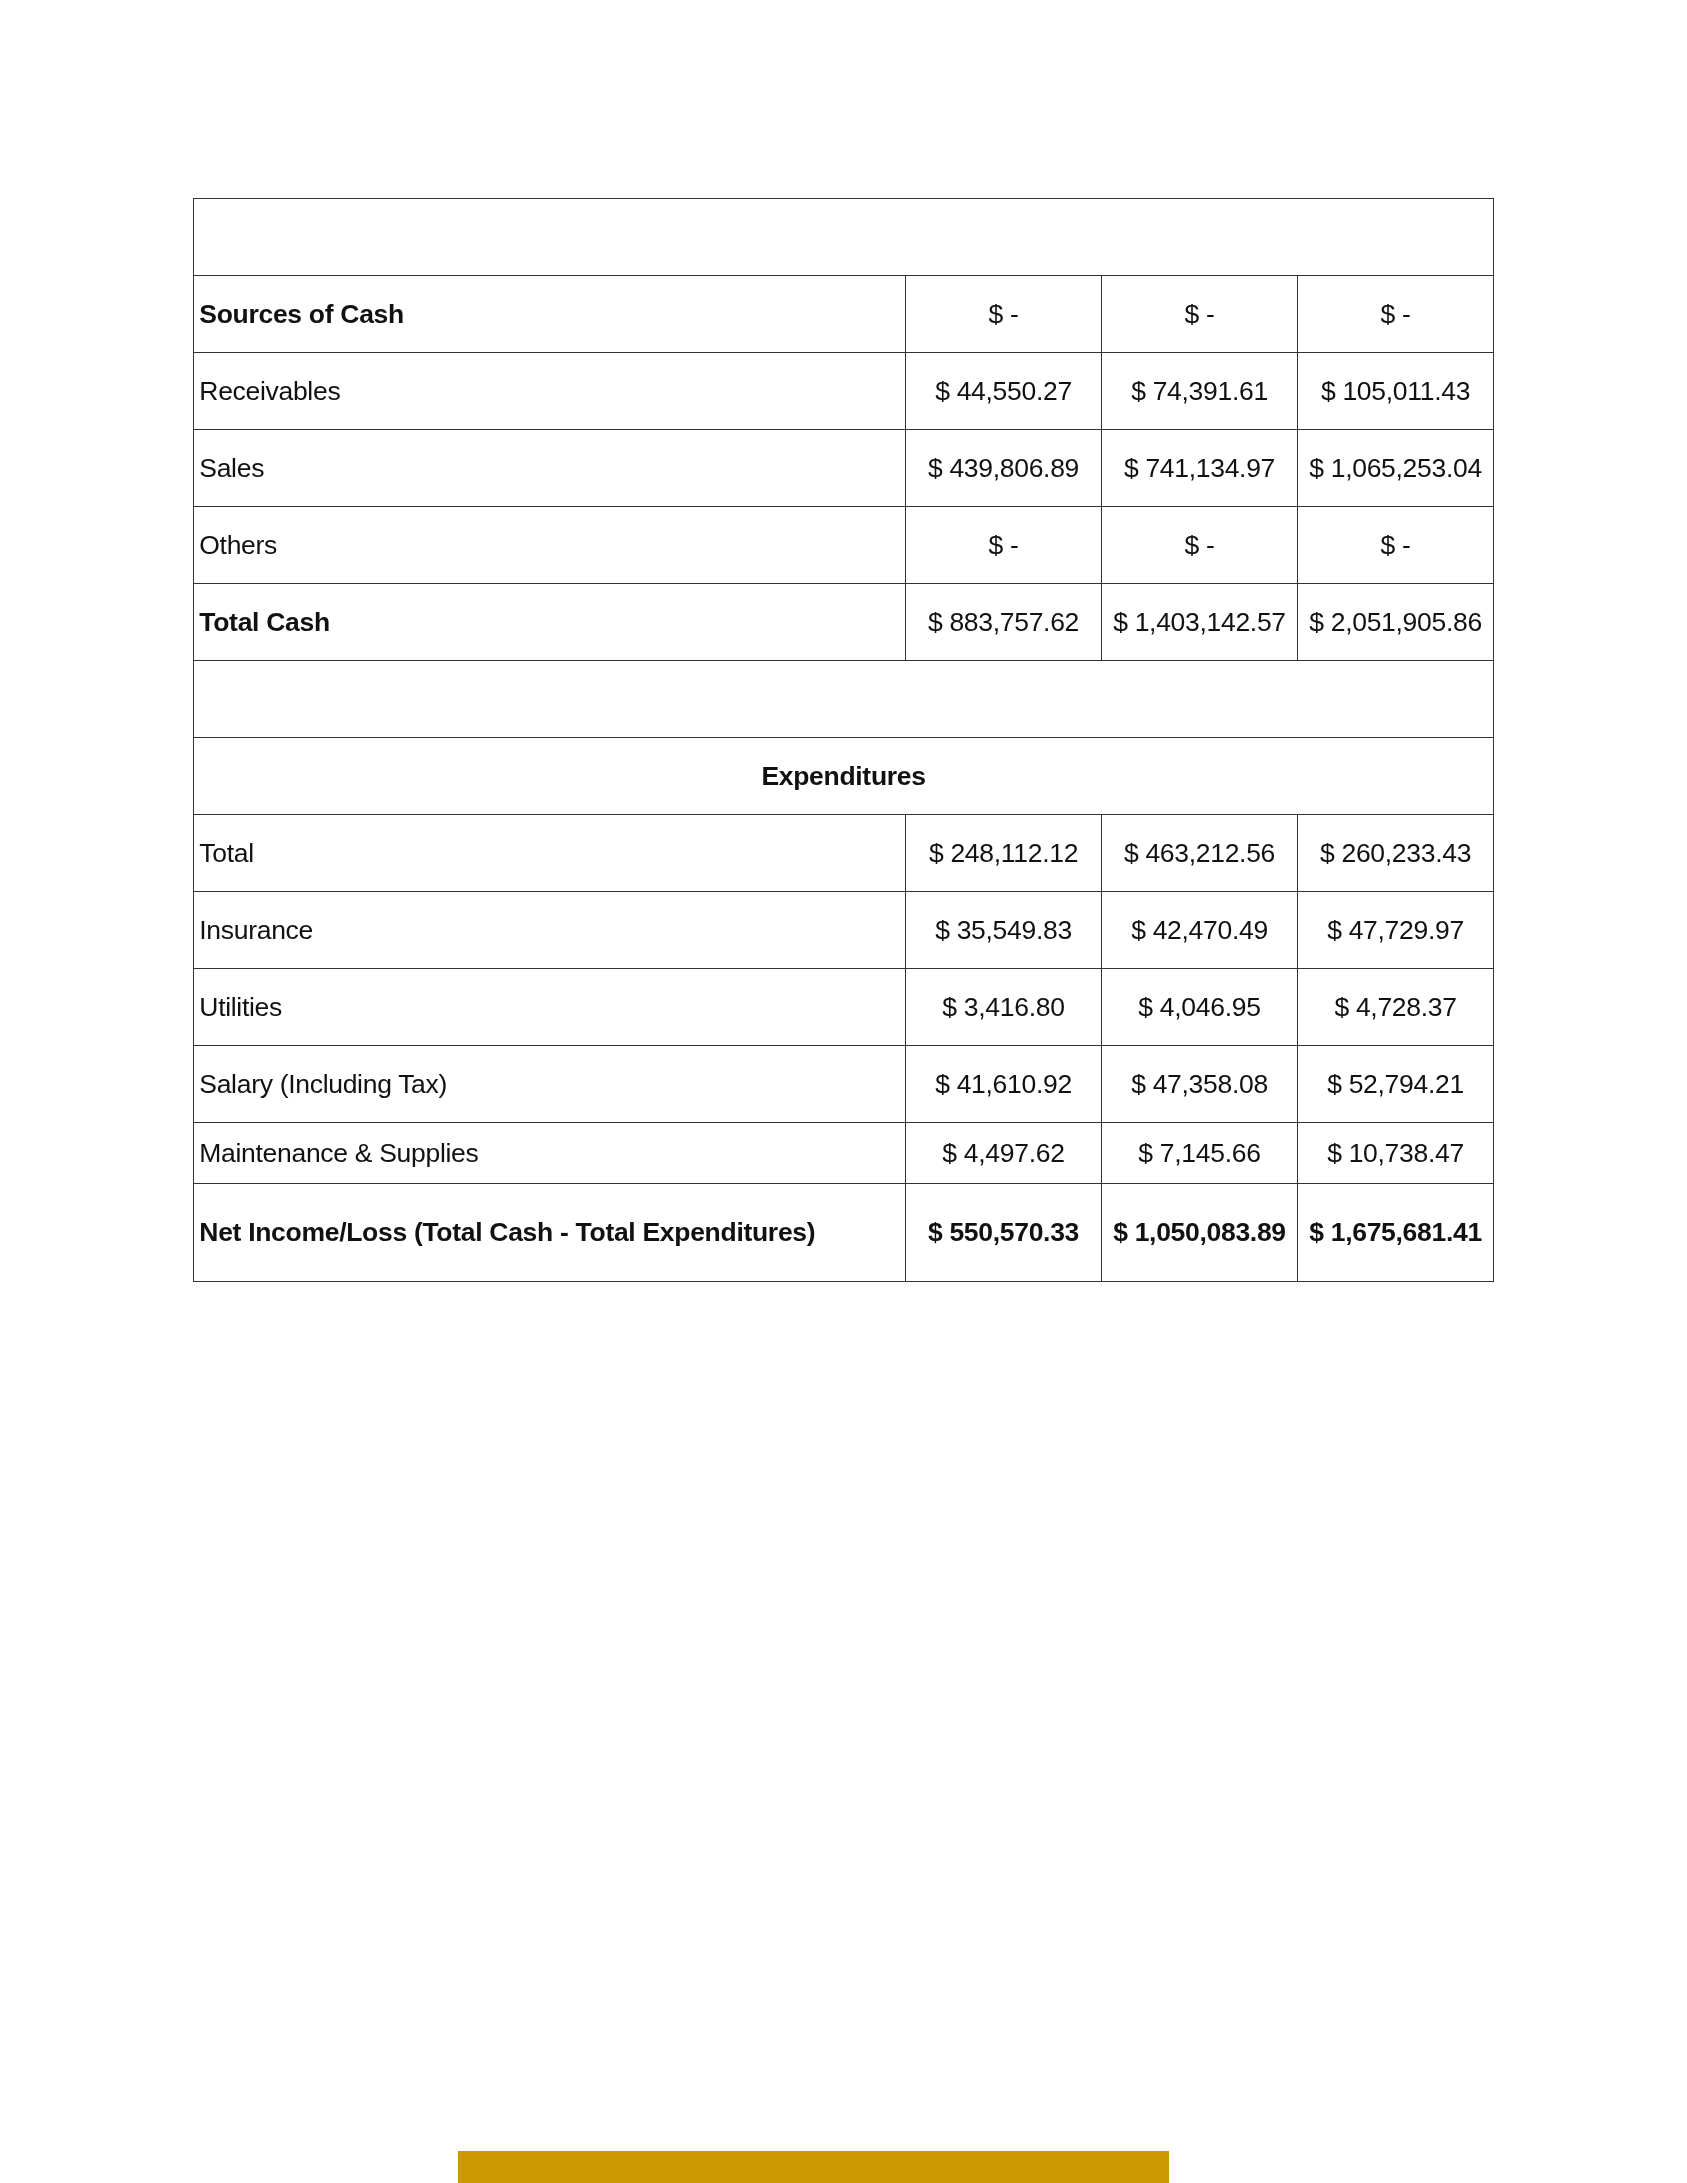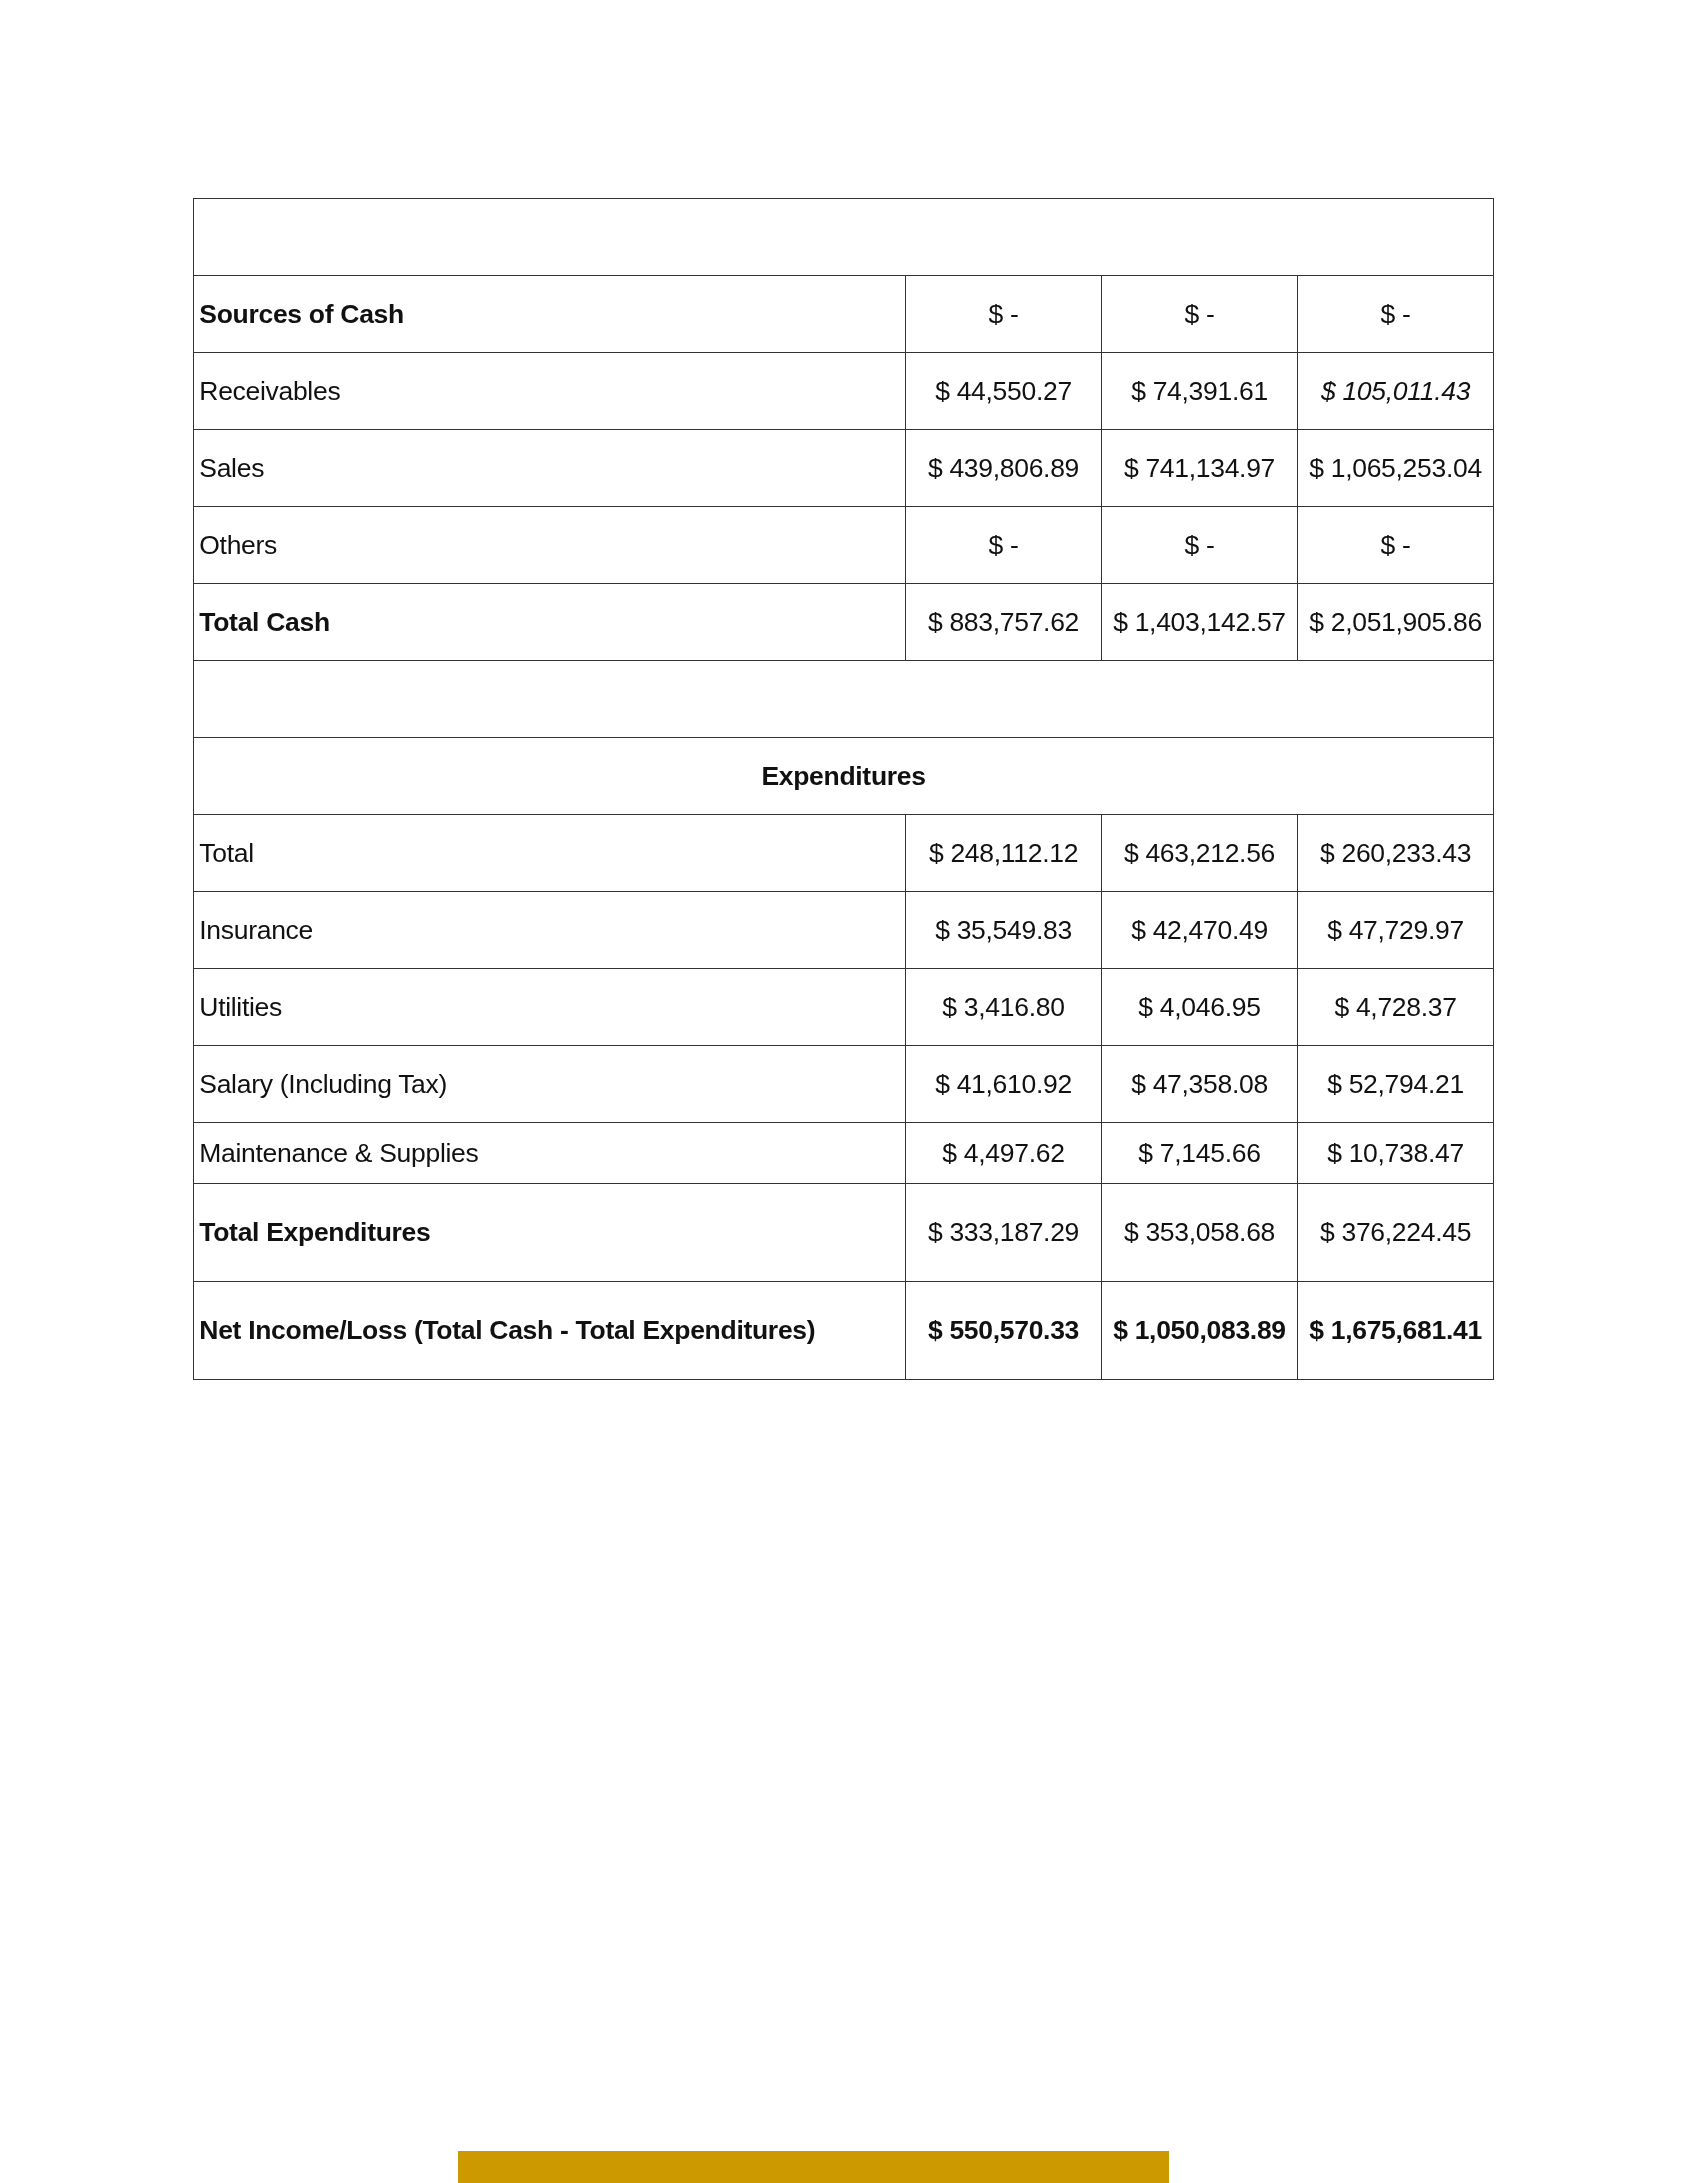--- a/index.html
+++ b/index.html
@@ -51,21 +51,21 @@
       <td class="lbl bold" style="border-color: rgb(51, 51, 51);">Sources of Cash</td>
       <td class="val" style="border-color: rgb(51, 51, 51);">$ -</td>
       <td class="val" style="border-color: rgb(51, 51, 51);">$ -</td>
       <td class="val" style="border-color: rgb(51, 51, 51);">$ -</td>
     </tr>
 
     <tr class="h119">
       <td class="lbl" style="border-color: rgb(51, 51, 51);">Receivables</td>
       <td class="val" style="border-color: rgb(51, 51, 51);">$ 44,550.27</td>
       <td class="val" style="border-color: rgb(51, 51, 51);">$ 74,391.61</td>
-      <td class="val" style="border-color: rgb(51, 51, 51); font-style: italic;">$ 105,011.43</td>
+      <td class="val" style="border-color: rgb(51, 51, 51);">$ 105,011.43</td>
     </tr>
 
     <tr class="h119">
       <td class="lbl" style="border-color: rgb(51, 51, 51);">Sales</td>
       <td class="val" style="border-color: rgb(51, 51, 51);">$ 439,806.89</td>
       <td class="val" style="border-color: rgb(51, 51, 51);">$ 741,134.97</td>
       <td class="val" style="border-color: rgb(51, 51, 51);">$ 1,065,253.04</td>
     </tr>
 
     <tr class="h119">
@@ -118,26 +118,20 @@
       <td class="val" style="border-color: rgb(51, 51, 51);">$ 52,794.21</td>
     </tr>
 
     <tr class="h95">
       <td class="lbl" style="border-color: rgb(51, 51, 51);">Maintenance &amp; Supplies</td>
       <td class="val" style="border-color: rgb(51, 51, 51);">$ 4,497.62</td>
       <td class="val" style="border-color: rgb(51, 51, 51);">$ 7,145.66</td>
       <td class="val" style="border-color: rgb(51, 51, 51);">$ 10,738.47</td>
     </tr>
 
-    <tr class="h151">
-      <td class="lbl bold" style="border-color: rgb(51, 51, 51);">Total Expenditures</td>
-      <td class="val" style="border-color: rgb(51, 51, 51);">$ 333,187.29</td>
-      <td class="val" style="border-color: rgb(51, 51, 51);">$ 353,058.68</td>
-      <td class="val" style="border-color: rgb(51, 51, 51);">$ 376,224.45</td>
-    </tr>
 
     <tr class="h151">
       <td class="lbl bold" style="border-color: rgb(51, 51, 51);">Net Income/Loss (Total Cash - Total Expenditures)</td>
       <td class="val bold" style="border-color: rgb(51, 51, 51);">$ 550,570.33</td>
       <td class="val bold" style="border-color: rgb(51, 51, 51);">$ 1,050,083.89</td>
       <td class="val bold" style="border-color: rgb(51, 51, 51);">$ 1,675,681.41</td>
     </tr>
   </tbody>
 </table>
 

